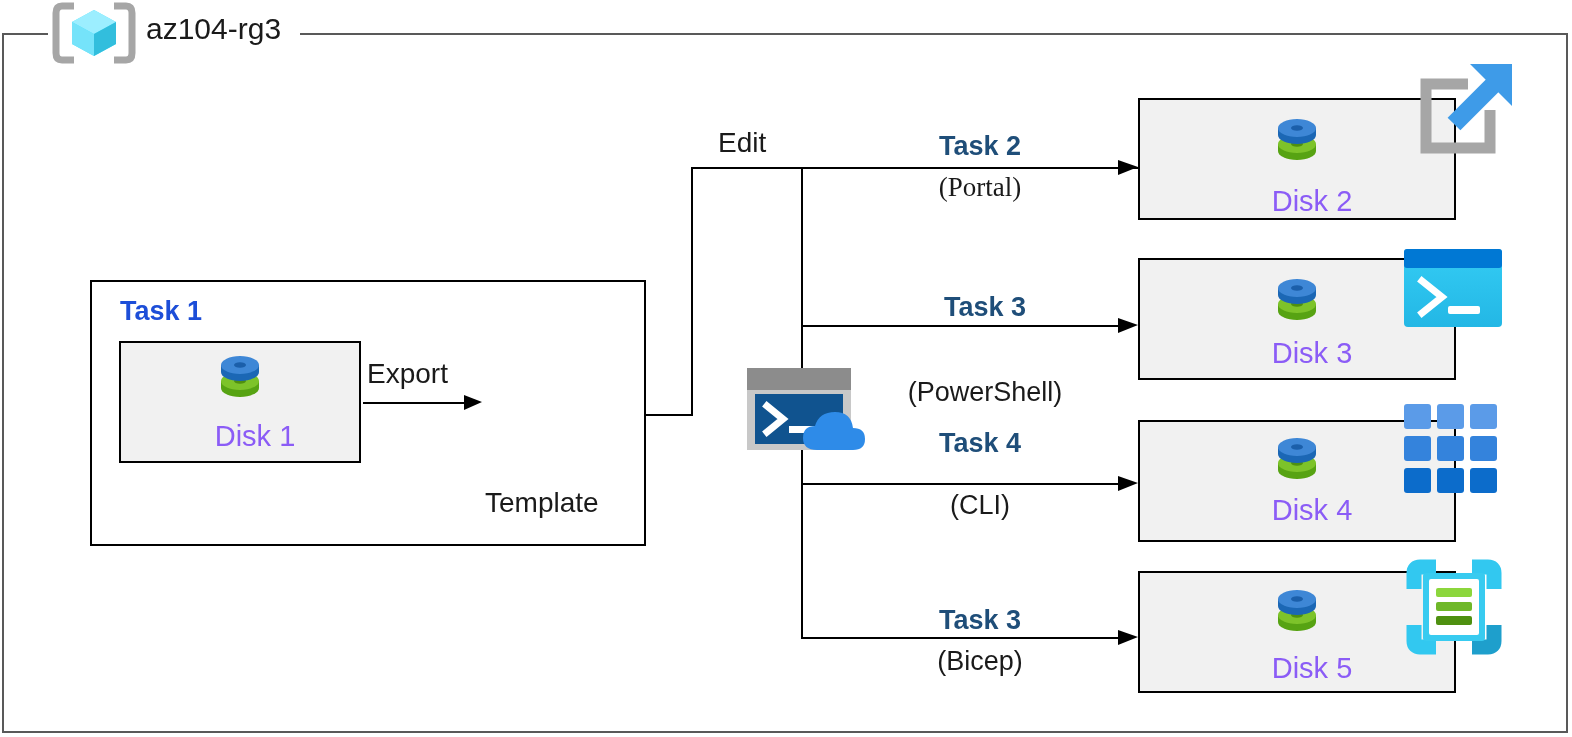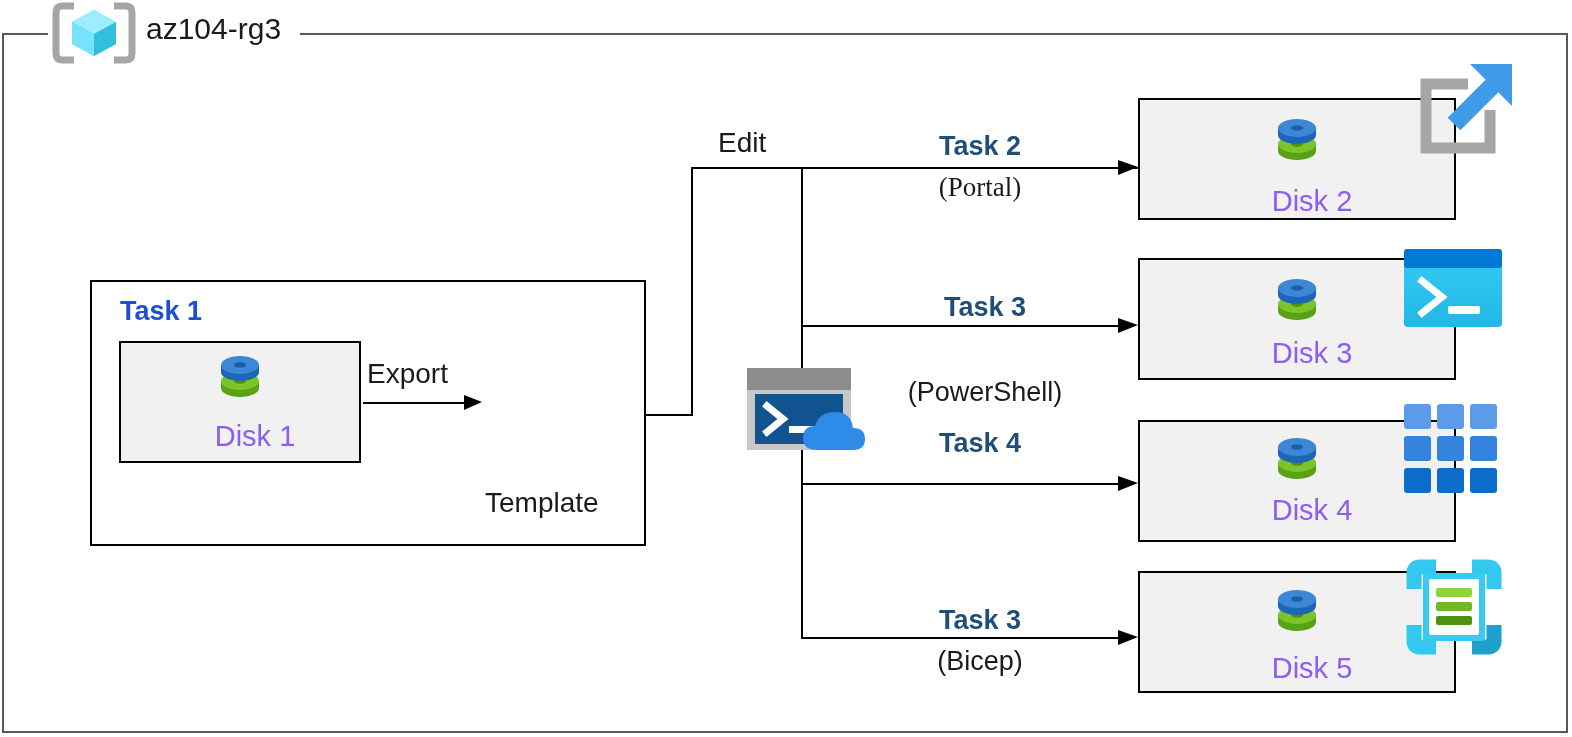--- a/index.html
+++ b/index.html
@@ -224,20 +224,21 @@
       <path d="M18 32 L38 48 L18 64" fill="none" stroke="#ffffff" stroke-width="7" stroke-linecap="square"></path>
       <rect x="44" y="57" width="32" height="8" rx="2" fill="#ffffff"></rect>
     </svg>
   </div>
 
   <div class="abs hline" id="t4-line"></div>
   <svg class="abs arrowhead" id="t4-arrow" width="22" height="20">
     <polygon points="0,2 20,9 0,17" fill="#000"></polygon>
   </svg>
   <div class="abs edge-label" id="t4-label">Task 4</div>
+  <div class="abs edge-sub" id="t4-sub">(CLI)</div>
 
   <div class="abs disk-box" id="disk4-box"></div>
   <div class="abs disk-ico" id="disk4-ico">
     <svg width="56" height="56" viewBox="0 0 56 56">
       <ellipse cx="28" cy="33" rx="19" ry="9" fill="#57A313"></ellipse>
       <rect x="9" y="26" width="38" height="7" fill="#57A313"></rect>
       <ellipse cx="28" cy="26" rx="19" ry="9" fill="#7DC32A"></ellipse>
       <ellipse cx="28" cy="26" rx="6" ry="2.8" fill="#4E9010"></ellipse>
       <ellipse cx="28" cy="17" rx="19" ry="9" fill="#1B67B5"></ellipse>
       <rect x="9" y="10" width="38" height="7" fill="#1B67B5"></rect>

